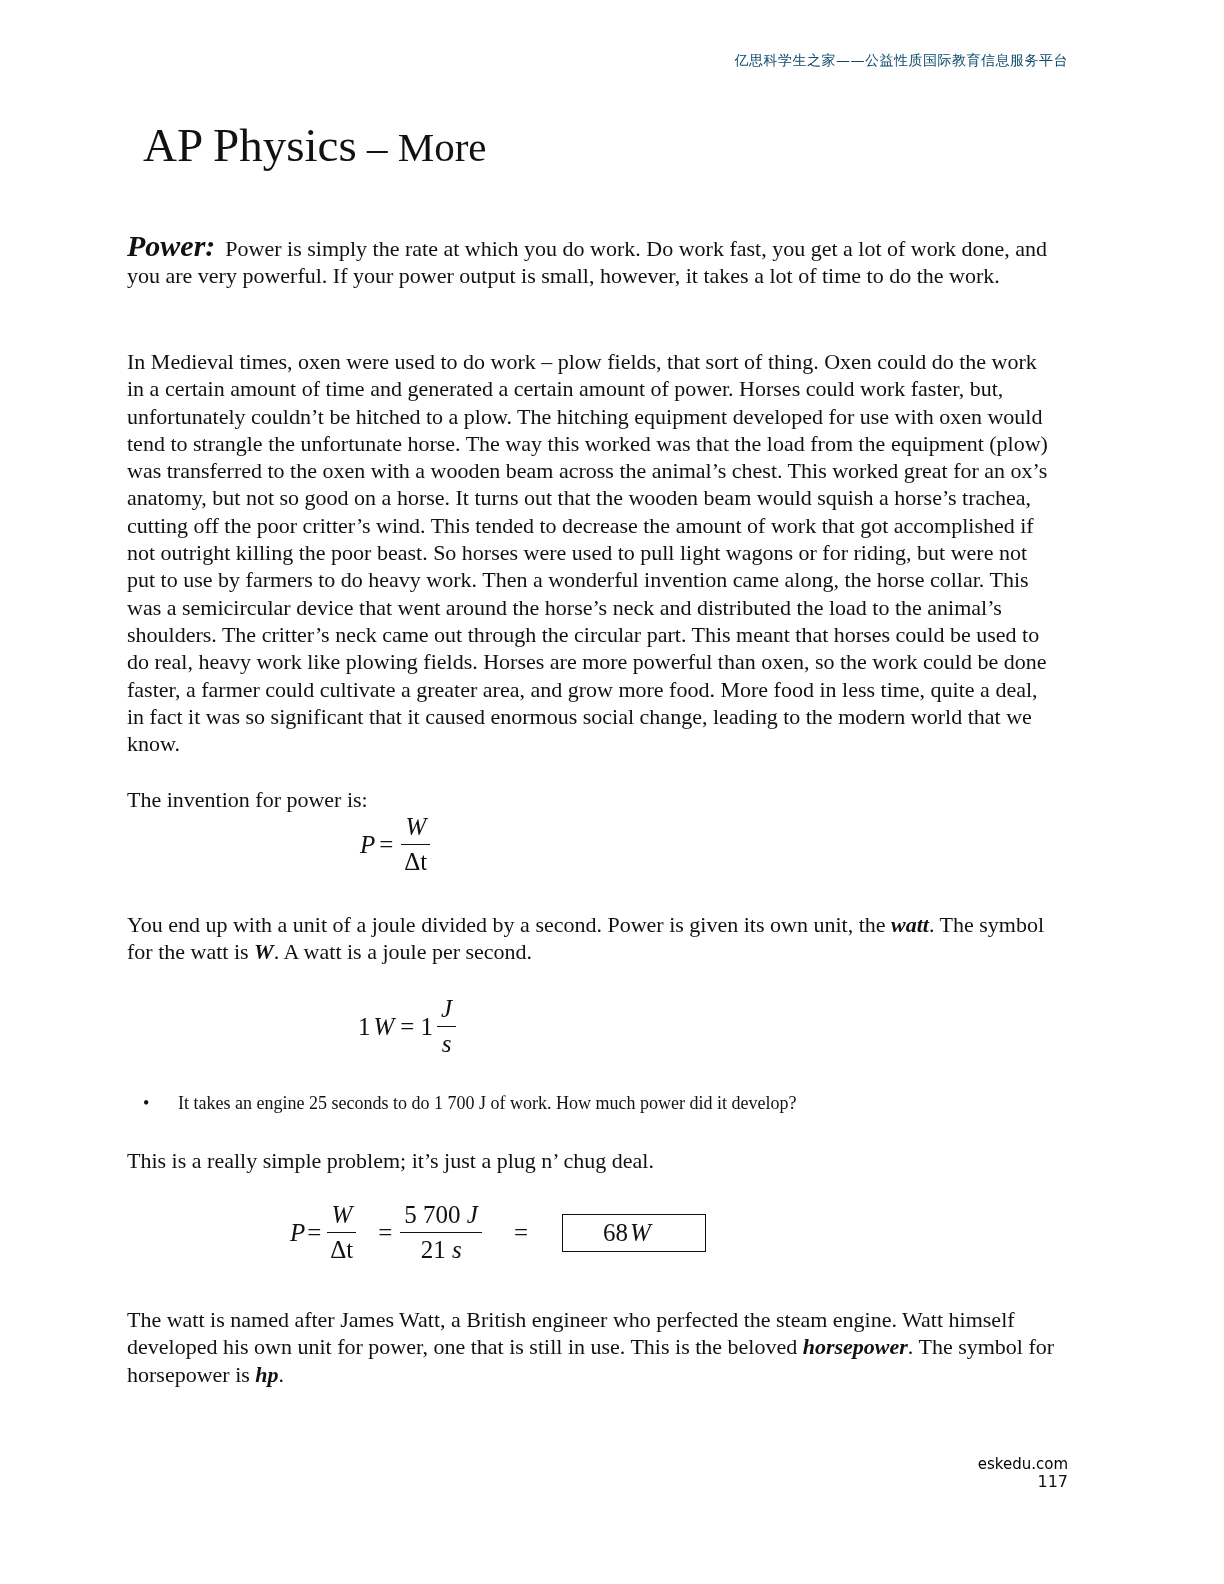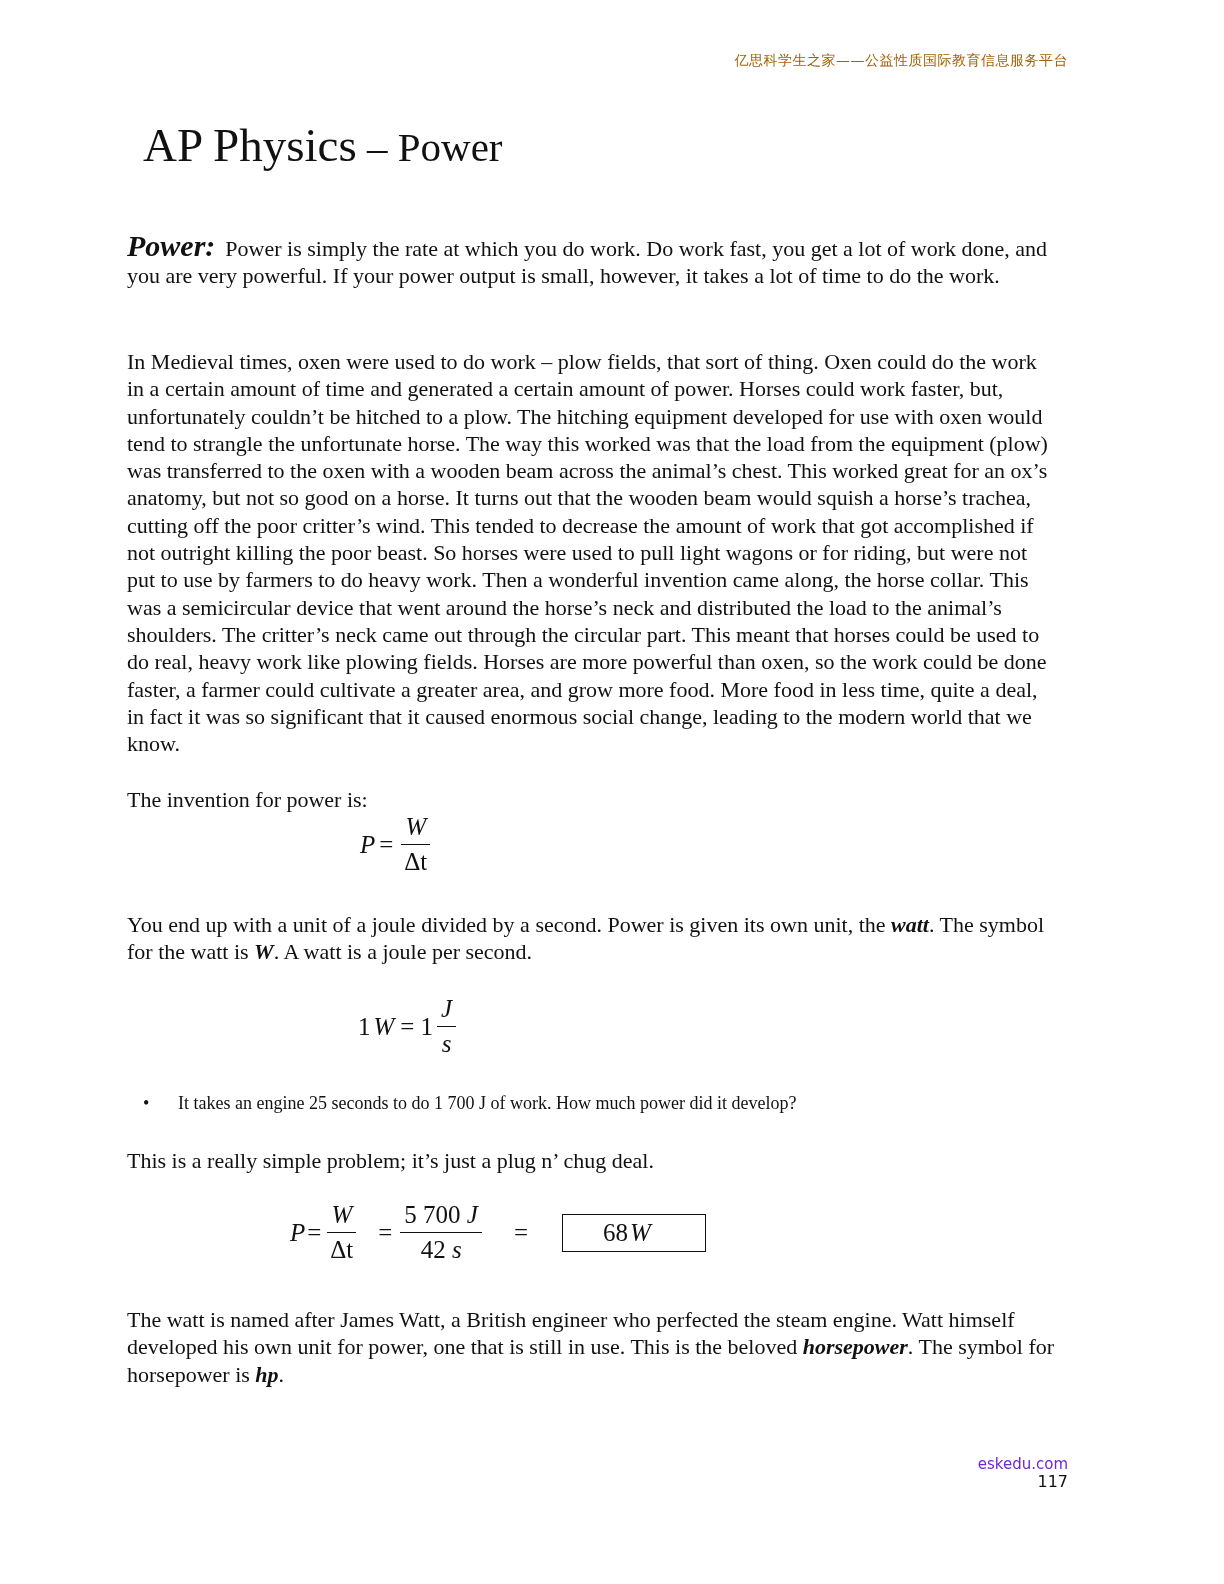--- a/index.html
+++ b/index.html
@@ -1,38 +1,38 @@
 <!DOCTYPE html>
 <html><head>
 <meta charset="utf-8">
 <style>
   html, body { margin:0; padding:0; background:#fff; }
   body { width:1224px; height:1584px; position:relative; overflow:hidden; color:#111; font-family:"Liberation Serif", serif; }
-  .hdr { position:absolute; right:156px; top:52px; font-family:"DejaVu Sans", sans-serif; font-size:14px; color:#a16207; letter-spacing:0.5px; }
+  .hdr { position:absolute; right:156px; top:52px; font-family:"DejaVu Sans", sans-serif; font-size:14px; color:#0c4a6e; letter-spacing:0.5px; }
   .title { position:absolute; left:143px; top:118px; font-family:"Liberation Serif", serif; font-size:47px; color:#111; white-space:nowrap; }
   .title .sub { font-size:41px; }
   .para { position:absolute; left:127px; width:930px; font-size:22px; line-height:27.3px; }
   .para .lead { font-weight:bold; font-style:italic; font-size:30px; margin-right:10px; }
   .eq { position:absolute; font-family:"Liberation Serif", serif; font-size:25px; display:flex; align-items:center; }
   .frac { display:inline-flex; flex-direction:column; align-items:center; margin:0 4px; }
   .frac .num { border-bottom:1.5px solid #111; padding:0 4px 4px; line-height:26px; }
   .frac .den { padding-top:4px; line-height:26px; }
   .i { font-style:italic; }
   .bullet { position:absolute; left:143px; top:1093px; font-size:18px; }
   .bullet .dot { display:inline-block; width:35px; }
   .boxed { border:1.5px solid #111; padding:4px 40px; margin-left:8px; width:62px; }
-  .foot-site { position:absolute; right:156px; top:1455px; font-family:"DejaVu Sans", sans-serif; font-size:15px; color:#6d28d9; }
+  .foot-site { position:absolute; right:156px; top:1455px; font-family:"DejaVu Sans", sans-serif; font-size:15px; color:#000000; }
   .foot-page { position:absolute; right:156px; top:1472px; font-family:"DejaVu Sans", sans-serif; font-size:16px; color:#111; }
 </style>
 </head>
 <body>
 
 <div class="hdr">亿思科学生之家——公益性质国际教育信息服务平台</div>
 
-<div class="title"><span>AP Physics</span><span class="sub"> – </span><span class="sub">Power</span></div>
+<div class="title"><span>AP Physics</span><span class="sub"> – </span><span class="sub">More</span></div>
 
 <div class="para" style="top:232px;"><span class="lead">Power:</span><span>Power is simply the rate at which you do work.  Do work fast, you get a lot of work done, and you are very powerful.  If your power output is small, however, it takes a lot of time to do the work.</span></div>
 
 <div class="para" style="top:348px;">In Medieval times, oxen were used to do work – plow fields, that sort of thing.  Oxen could do the work in a certain amount of time and generated a certain amount of power.  Horses could work faster, but, unfortunately couldn’t be hitched to a plow.  The hitching equipment developed for use with oxen would tend to strangle the unfortunate horse.  The way this worked was that the load from the equipment (plow) was transferred to the oxen with a wooden beam across the animal’s chest.  This worked great for an ox’s anatomy, but not so good on a horse.  It turns out that the wooden beam would squish a horse’s trachea, cutting off the poor critter’s wind.  This tended to decrease the amount of work that got accomplished if not outright killing the poor beast.  So horses were used to pull light wagons or for riding, but were not put to use by farmers to do heavy work.  Then a wonderful invention came along, the horse collar.  This was a semicircular device that went around the horse’s neck and distributed the load to the animal’s shoulders.  The critter’s neck came out through the circular part.  This meant that horses could be used to do real, heavy work like plowing fields.  Horses are more powerful than oxen, so the work could be done faster, a farmer could cultivate a greater area, and grow more food.  More food in less time, quite a deal, in fact it was so significant that it caused enormous social change, leading to the modern world that we know.</div>
 
 <div class="para" style="top:786px;">The invention for power is:</div>
 
 <div class="eq" style="left:360px; top:814px;">
   <span class="i">P</span>
   <span style="margin:0 4px;">=</span>
@@ -62,21 +62,21 @@
 <div class="eq" style="left:290px; top:1202px;">
   <span class="i">P</span>
   <span style="margin:0 2px;">=</span>
   <span class="frac">
       <span class="num i">W</span>
       <span class="den">Δt</span>
     </span>
   <span style="margin:0 4px 0 18px;">=</span>
   <span class="frac">
       <span class="num"><span>5 700</span> <span class="i">J</span></span>
-      <span class="den"><span>42</span> <span class="i">s</span></span>
+      <span class="den"><span>21</span> <span class="i">s</span></span>
     </span>
   <span style="margin:0 26px 0 28px;">=</span>
   <span class="boxed"><span>68</span><span class="i" style="margin-left:2px;">W</span></span>
 </div>
 
 <div class="para" style="top:1306px;"><span>The watt is named after James Watt, a British engineer who perfected the steam engine.  Watt himself developed his own unit for power, one that is still in use.  This is the beloved </span><b><i>horsepower</i></b><span>.  The symbol for horsepower is </span><b><i>hp</i></b><span>.</span></div>
 
 <div class="foot-site">eskedu.com</div>
 <div class="foot-page">117</div>
 

